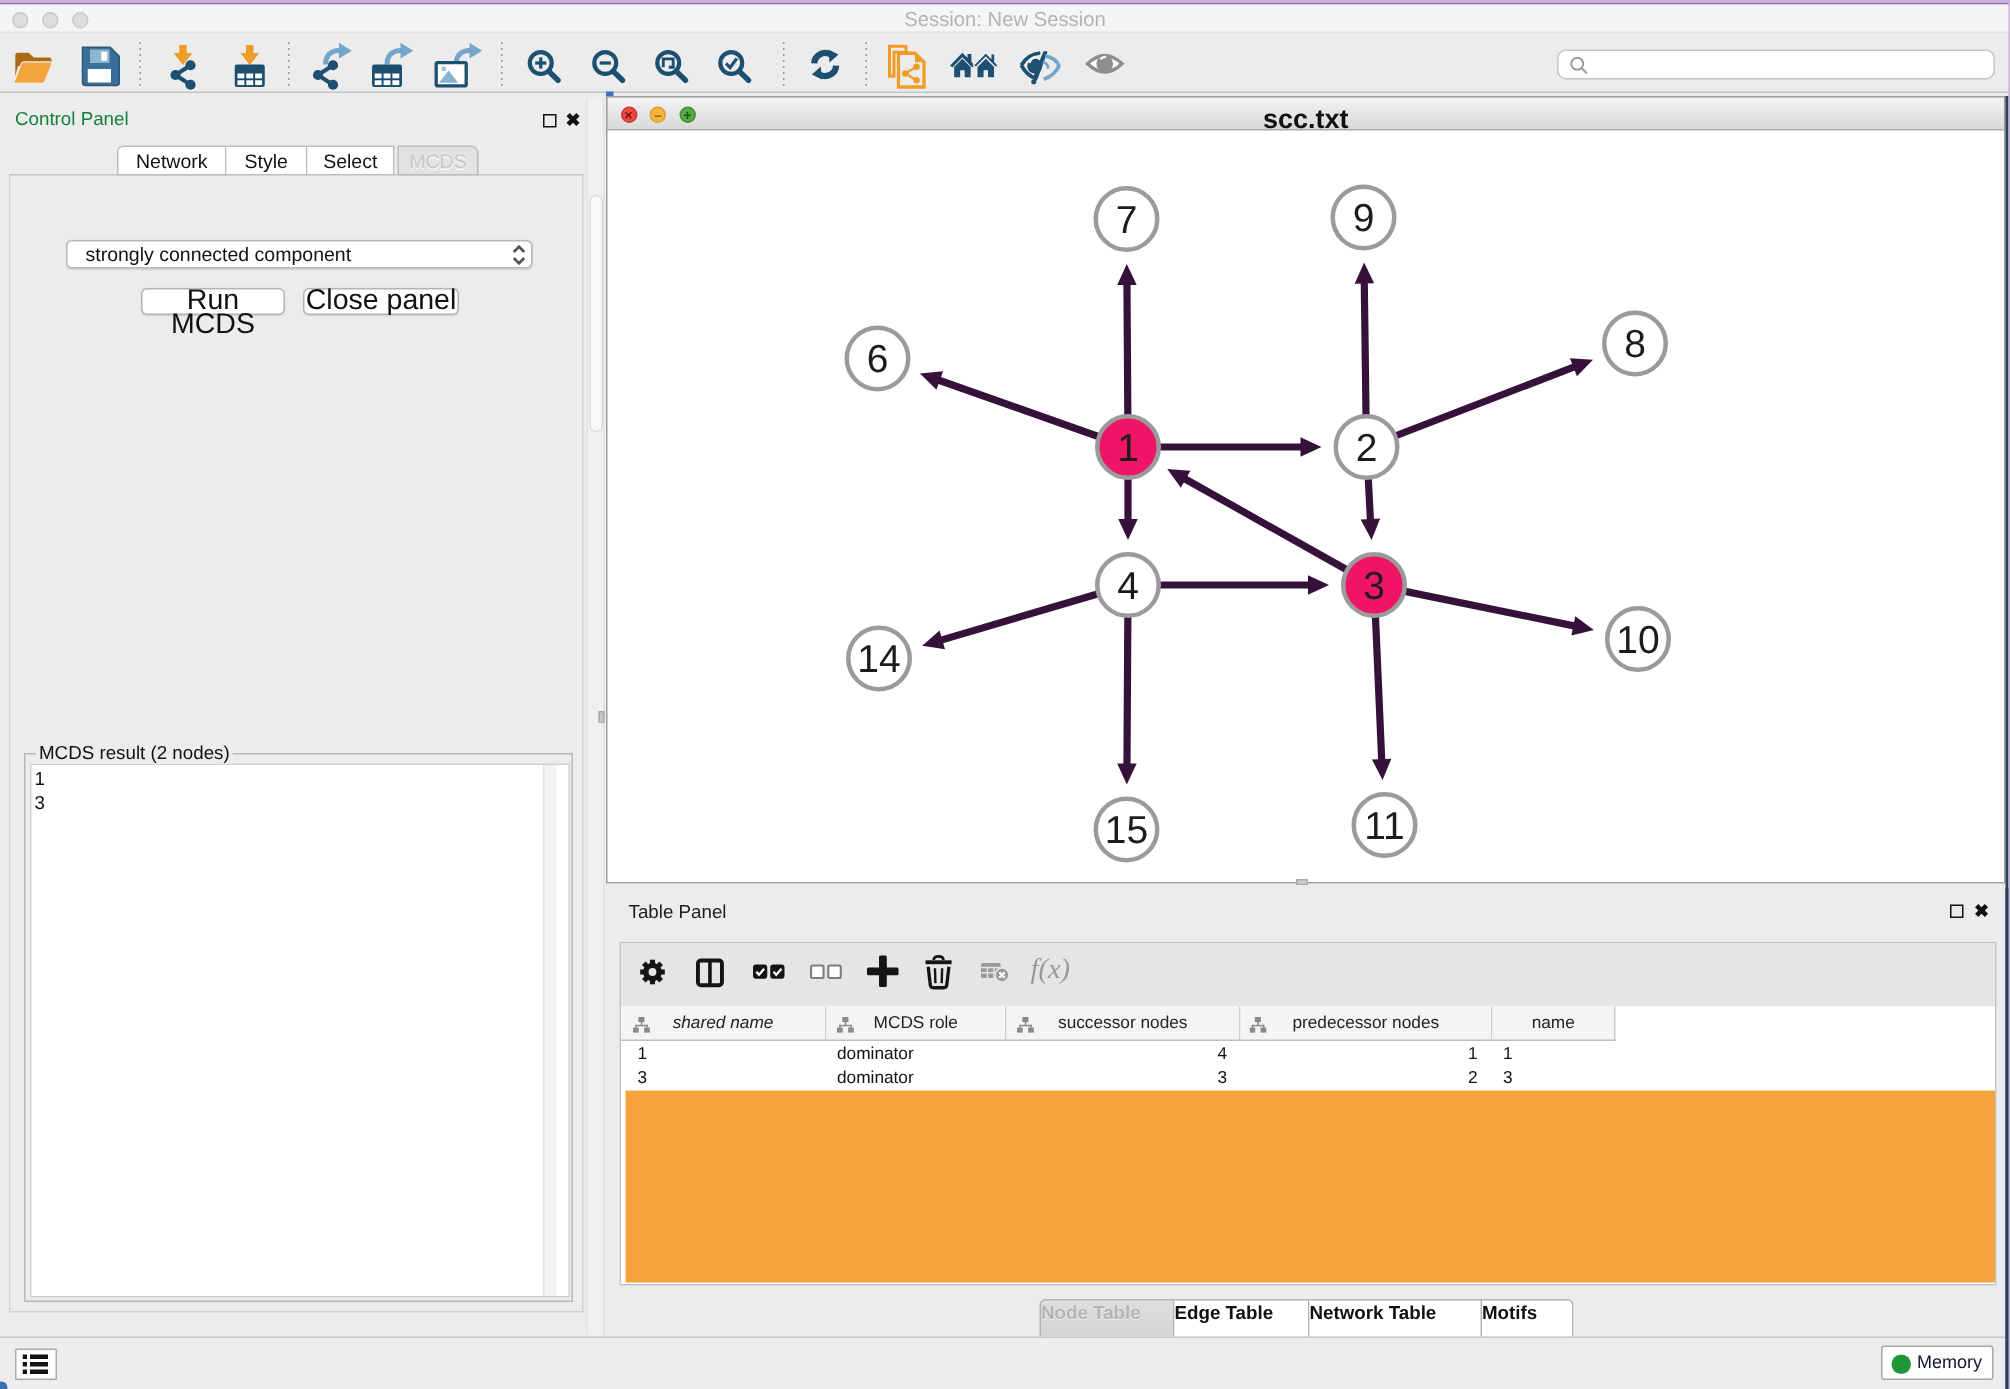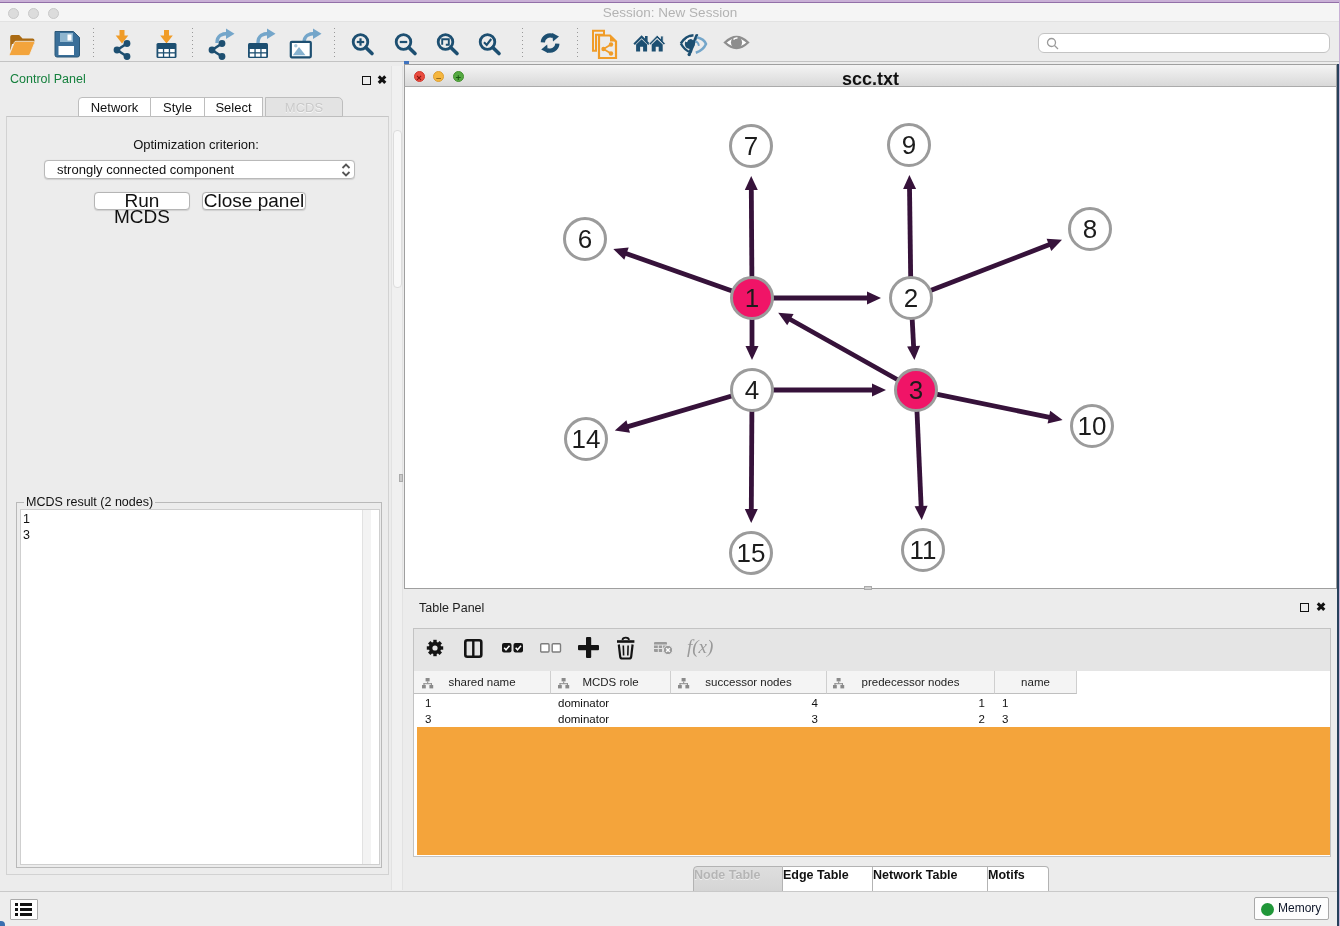--- a/index.html
+++ b/index.html
@@ -226,22 +226,21 @@
       <line x1="8.5" y1="8.5" x2="12" y2="12" stroke="#9a9a9a" stroke-width="1.3"></line>
     </svg>
 
   <div class="abs" id="cp-title">Control Panel</div>
   <div class="winbtn-sq" style="left:362px; top:76px;"></div>
   <div class="winbtn-x" style="left:377px; top:75px;">✖</div>
   <div class="abs" id="cp-box"></div>
   <div class="tab" style="left:78px; width:73px; border-radius:4px 0 0 0;">Network</div>
   <div class="tab" style="left:151px; width:54px; border-left:none;">Style</div>
   <div class="tab" style="left:205px; width:58px; border-left:none;">Select</div>
-  <div class="tab" style="left:265px; width:78px; border-radius:0 5px 0 0; background:#e3e3e3; color:#c9c9c9; text-shadow:0 1px 0 #f5f5f5;">MCDS</div>
-  <div class="abs" id="opt-label">Optimization criterion:</div>
+  <div class="tab" style="left:265px; width:54px; border-radius:0 5px 0 0; background:#e3e3e3; color:#c9c9c9; text-shadow:0 1px 0 #f5f5f5;">MCDS</div>
   <div class="abs" id="cp-select">strongly connected component</div>
   <svg class="abs" style="left:340px;top:163px" width="12" height="14" viewBox="0 0 12 14">
       <path d="M2.5 5 L6 1.5 L9.5 5" fill="none" stroke="#555" stroke-width="1.8"></path>
       <path d="M2.5 9 L6 12.5 L9.5 9" fill="none" stroke="#555" stroke-width="1.8"></path>
     </svg>
   <div class="btn" style="left:94px; width:96px;">Run MCDS</div>
   <div class="btn" style="left:202px; width:104px;">Close panel</div>
   <div class="abs" id="mcds-group"></div>
   <div class="abs" id="mcds-list"></div>
   <div class="abs" id="mcds-scroll"></div>
@@ -381,21 +380,21 @@
           <line x1="4.3" y1="4" x2="4.3" y2="11"></line>
           <line x1="8.6" y1="4" x2="8.6" y2="11"></line>
           <line x1="0" y1="7.5" x2="13" y2="7.5"></line>
         </g>
         <circle cx="14" cy="9" r="4.6" fill="#9a9a9a" stroke="#e5e5e5" stroke-width="1"></circle>
         <path d="M12.2,7.2 L15.8,10.8 M15.8,7.2 L12.2,10.8" stroke="#fff" stroke-width="1.5"></path>
       </g>
     </svg>
     <div class="abs" style="left:687px;top:636px;font-family:'Liberation Serif',serif;font-style:italic;font-size:19px;color:#9a9a9a;">f(x)</div>
   <div class="abs" id="tp-header"></div>
-  <div class="hcell" style="left:414px; width:137px;">
+  <div class="hcell" style="left:414px; width:137px;font-style:italic;">
       <div class="hlabel">shared name</div>
     </div>
   <div class="hcell" style="left:551px; width:120px;">
       <div class="hlabel">MCDS role</div>
     </div>
   <div class="hcell" style="left:671px; width:156px;">
       <div class="hlabel">successor nodes</div>
     </div>
   <div class="hcell" style="left:827px; width:168px;">
       <div class="hlabel">predecessor nodes</div>

